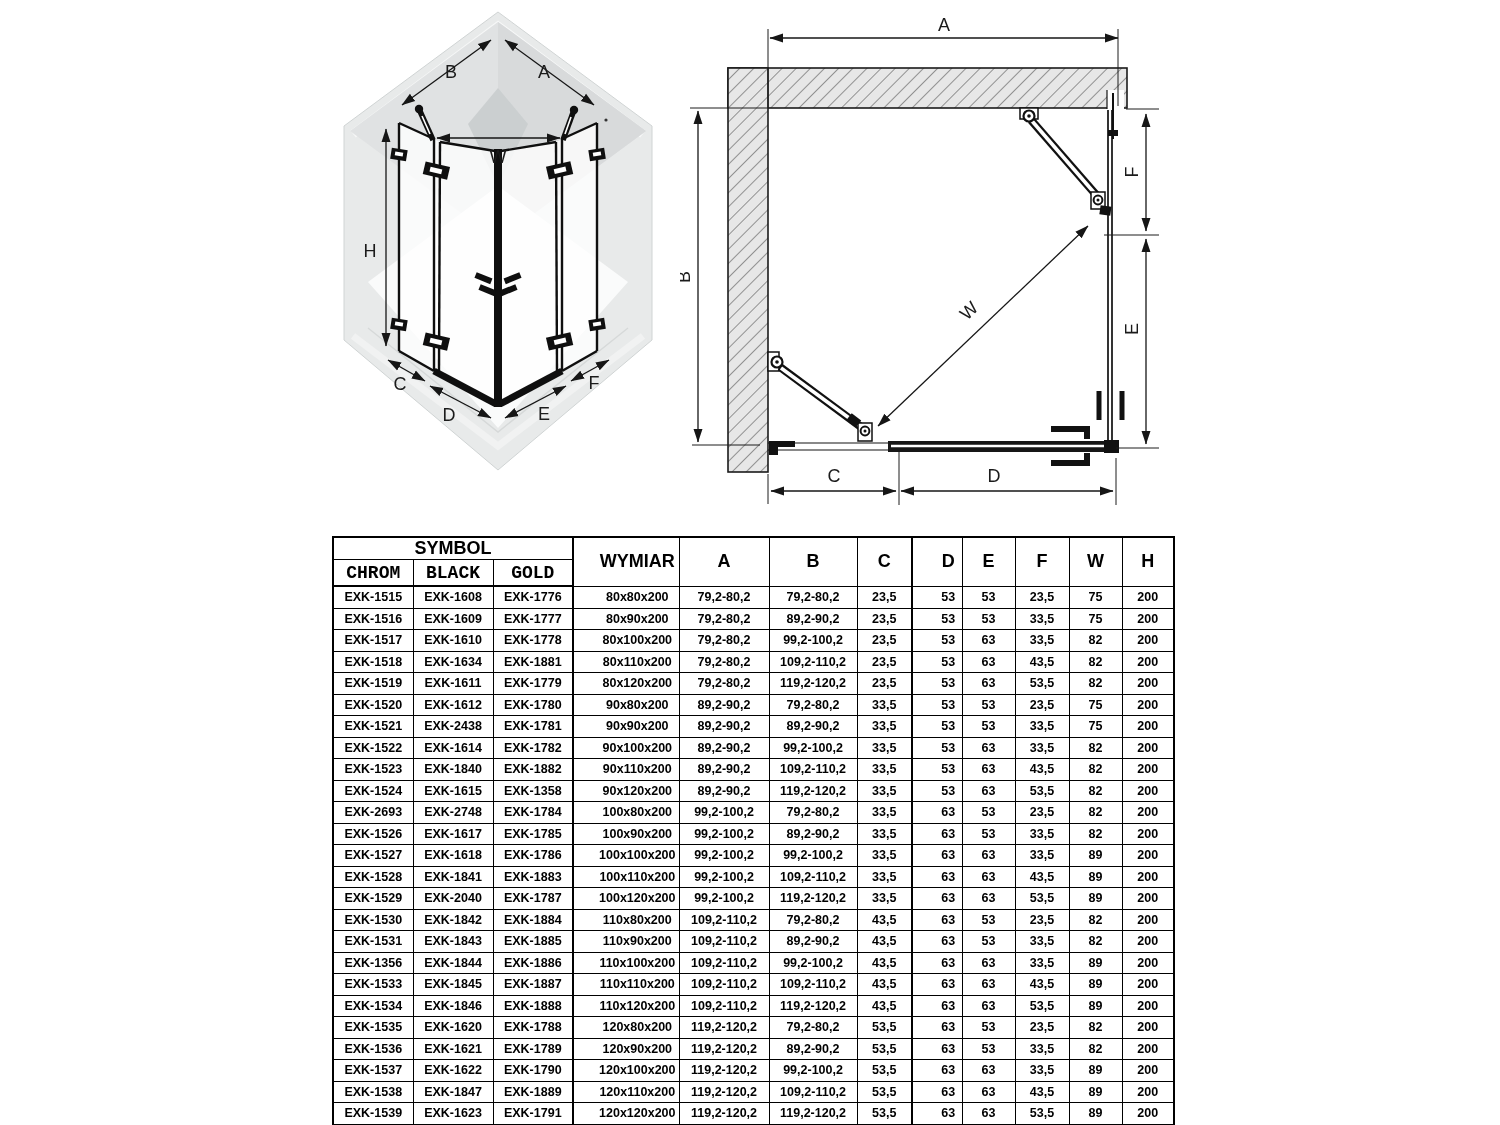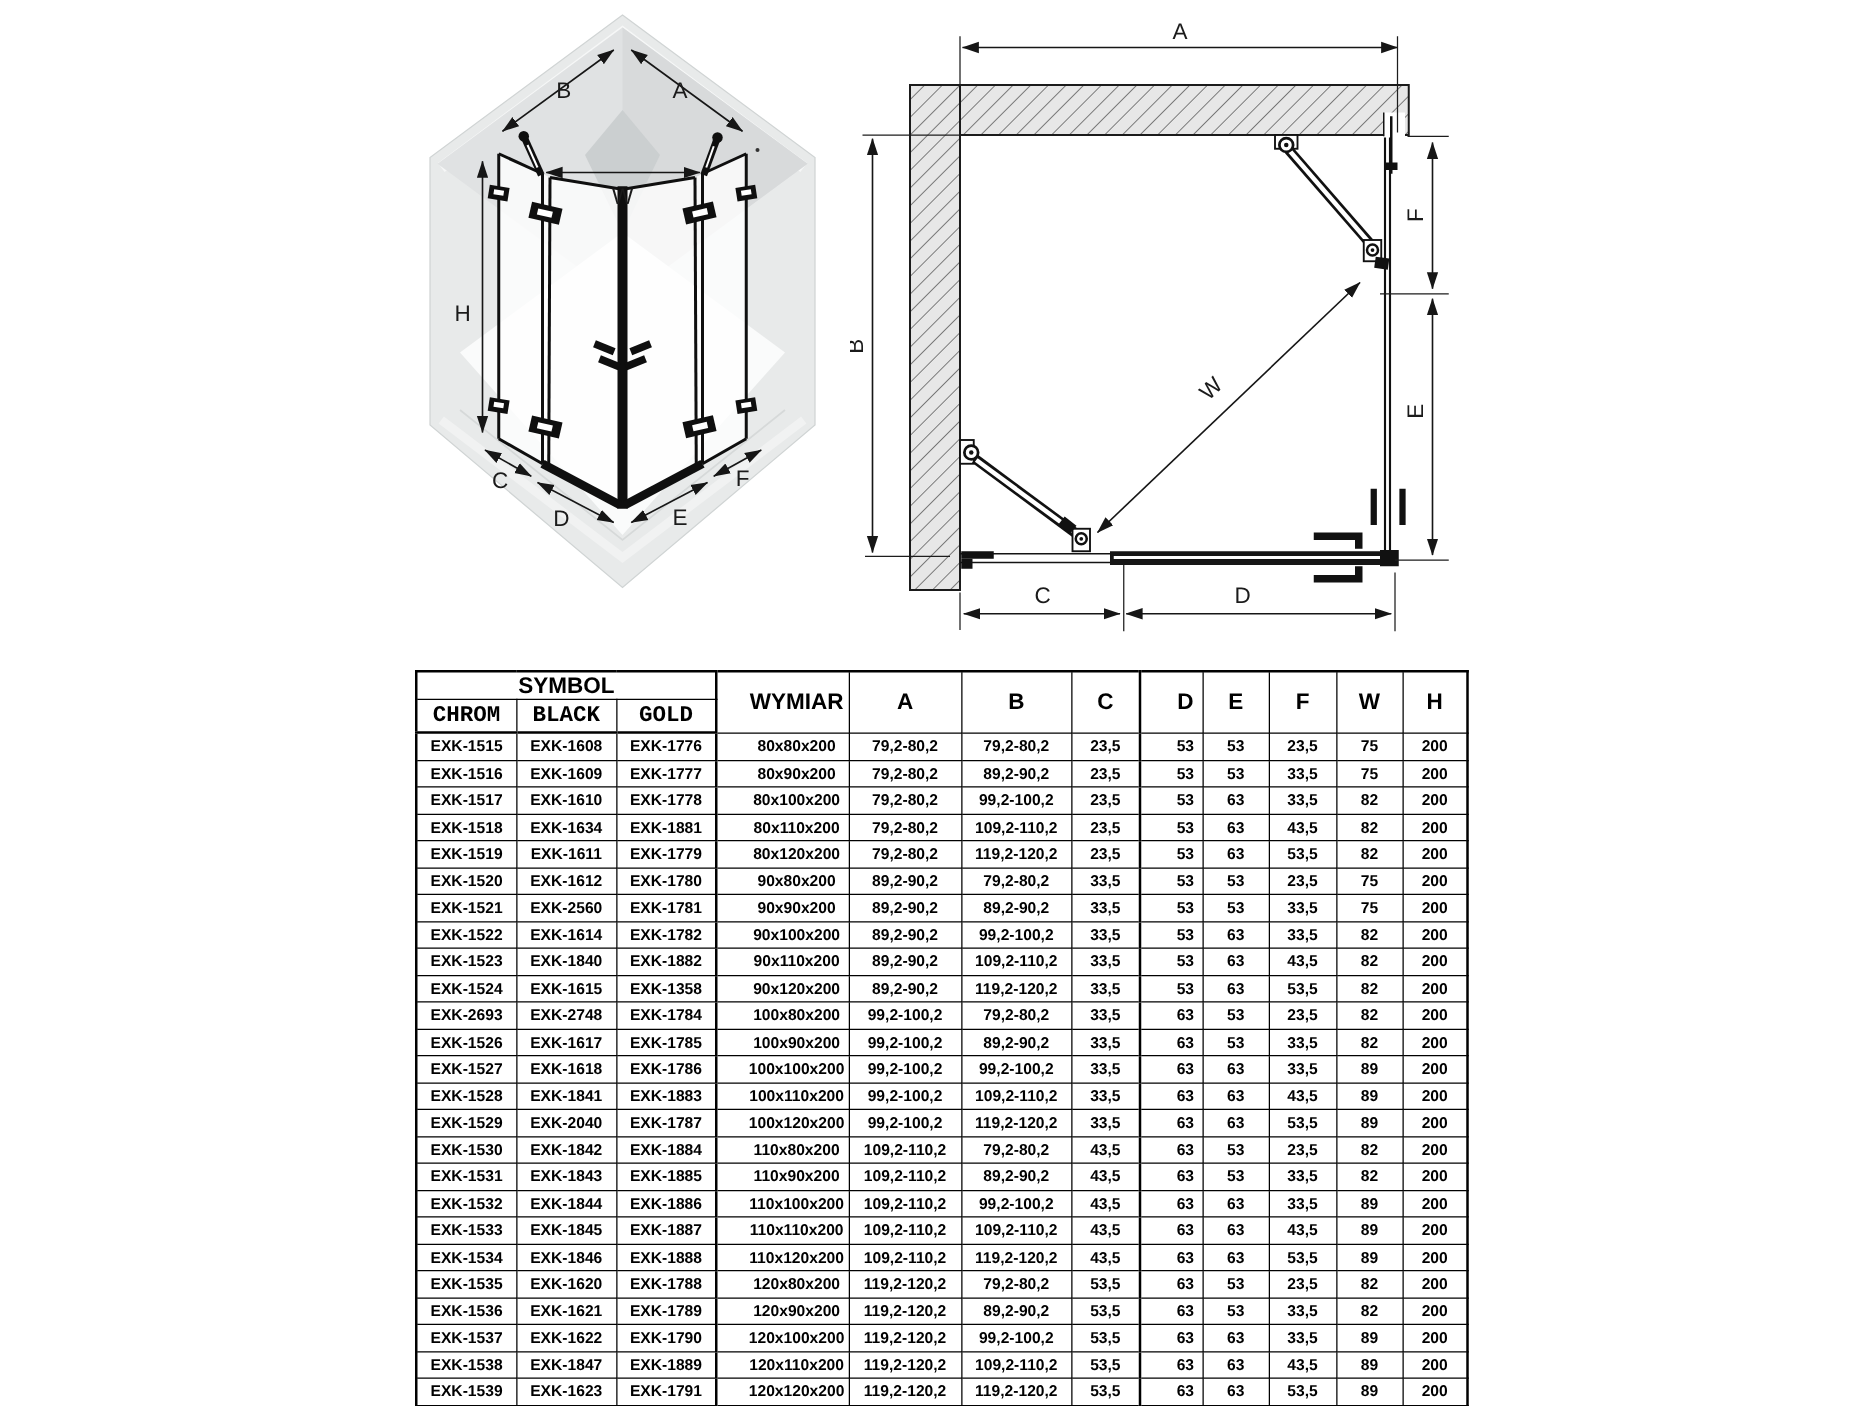--- a/index.html
+++ b/index.html
@@ -343,21 +343,21 @@
             <td>79,2-80,2</td>
             <td>33,5</td>
             <td class="tl">53</td>
             <td>53</td>
             <td>23,5</td>
             <td>75</td>
             <td>200</td>
           </tr>
           <tr>
             <td>EXK-1521</td>
-            <td>EXK-2560</td>
+            <td>EXK-2438</td>
             <td>EXK-1781</td>
             <td class="tl">90x90x200</td>
             <td>89,2-90,2</td>
             <td>89,2-90,2</td>
             <td>33,5</td>
             <td class="tl">53</td>
             <td>53</td>
             <td>33,5</td>
             <td>75</td>
             <td>200</td>
@@ -496,21 +496,21 @@
             <td>109,2-110,2</td>
             <td>89,2-90,2</td>
             <td>43,5</td>
             <td class="tl">63</td>
             <td>53</td>
             <td>33,5</td>
             <td>82</td>
             <td>200</td>
           </tr>
           <tr>
-            <td>EXK-1532</td>
+            <td>EXK-1356</td>
             <td>EXK-1844</td>
             <td>EXK-1886</td>
             <td class="tl">110x100x200</td>
             <td>109,2-110,2</td>
             <td>99,2-100,2</td>
             <td>43,5</td>
             <td class="tl">63</td>
             <td>63</td>
             <td>33,5</td>
             <td>89</td>

